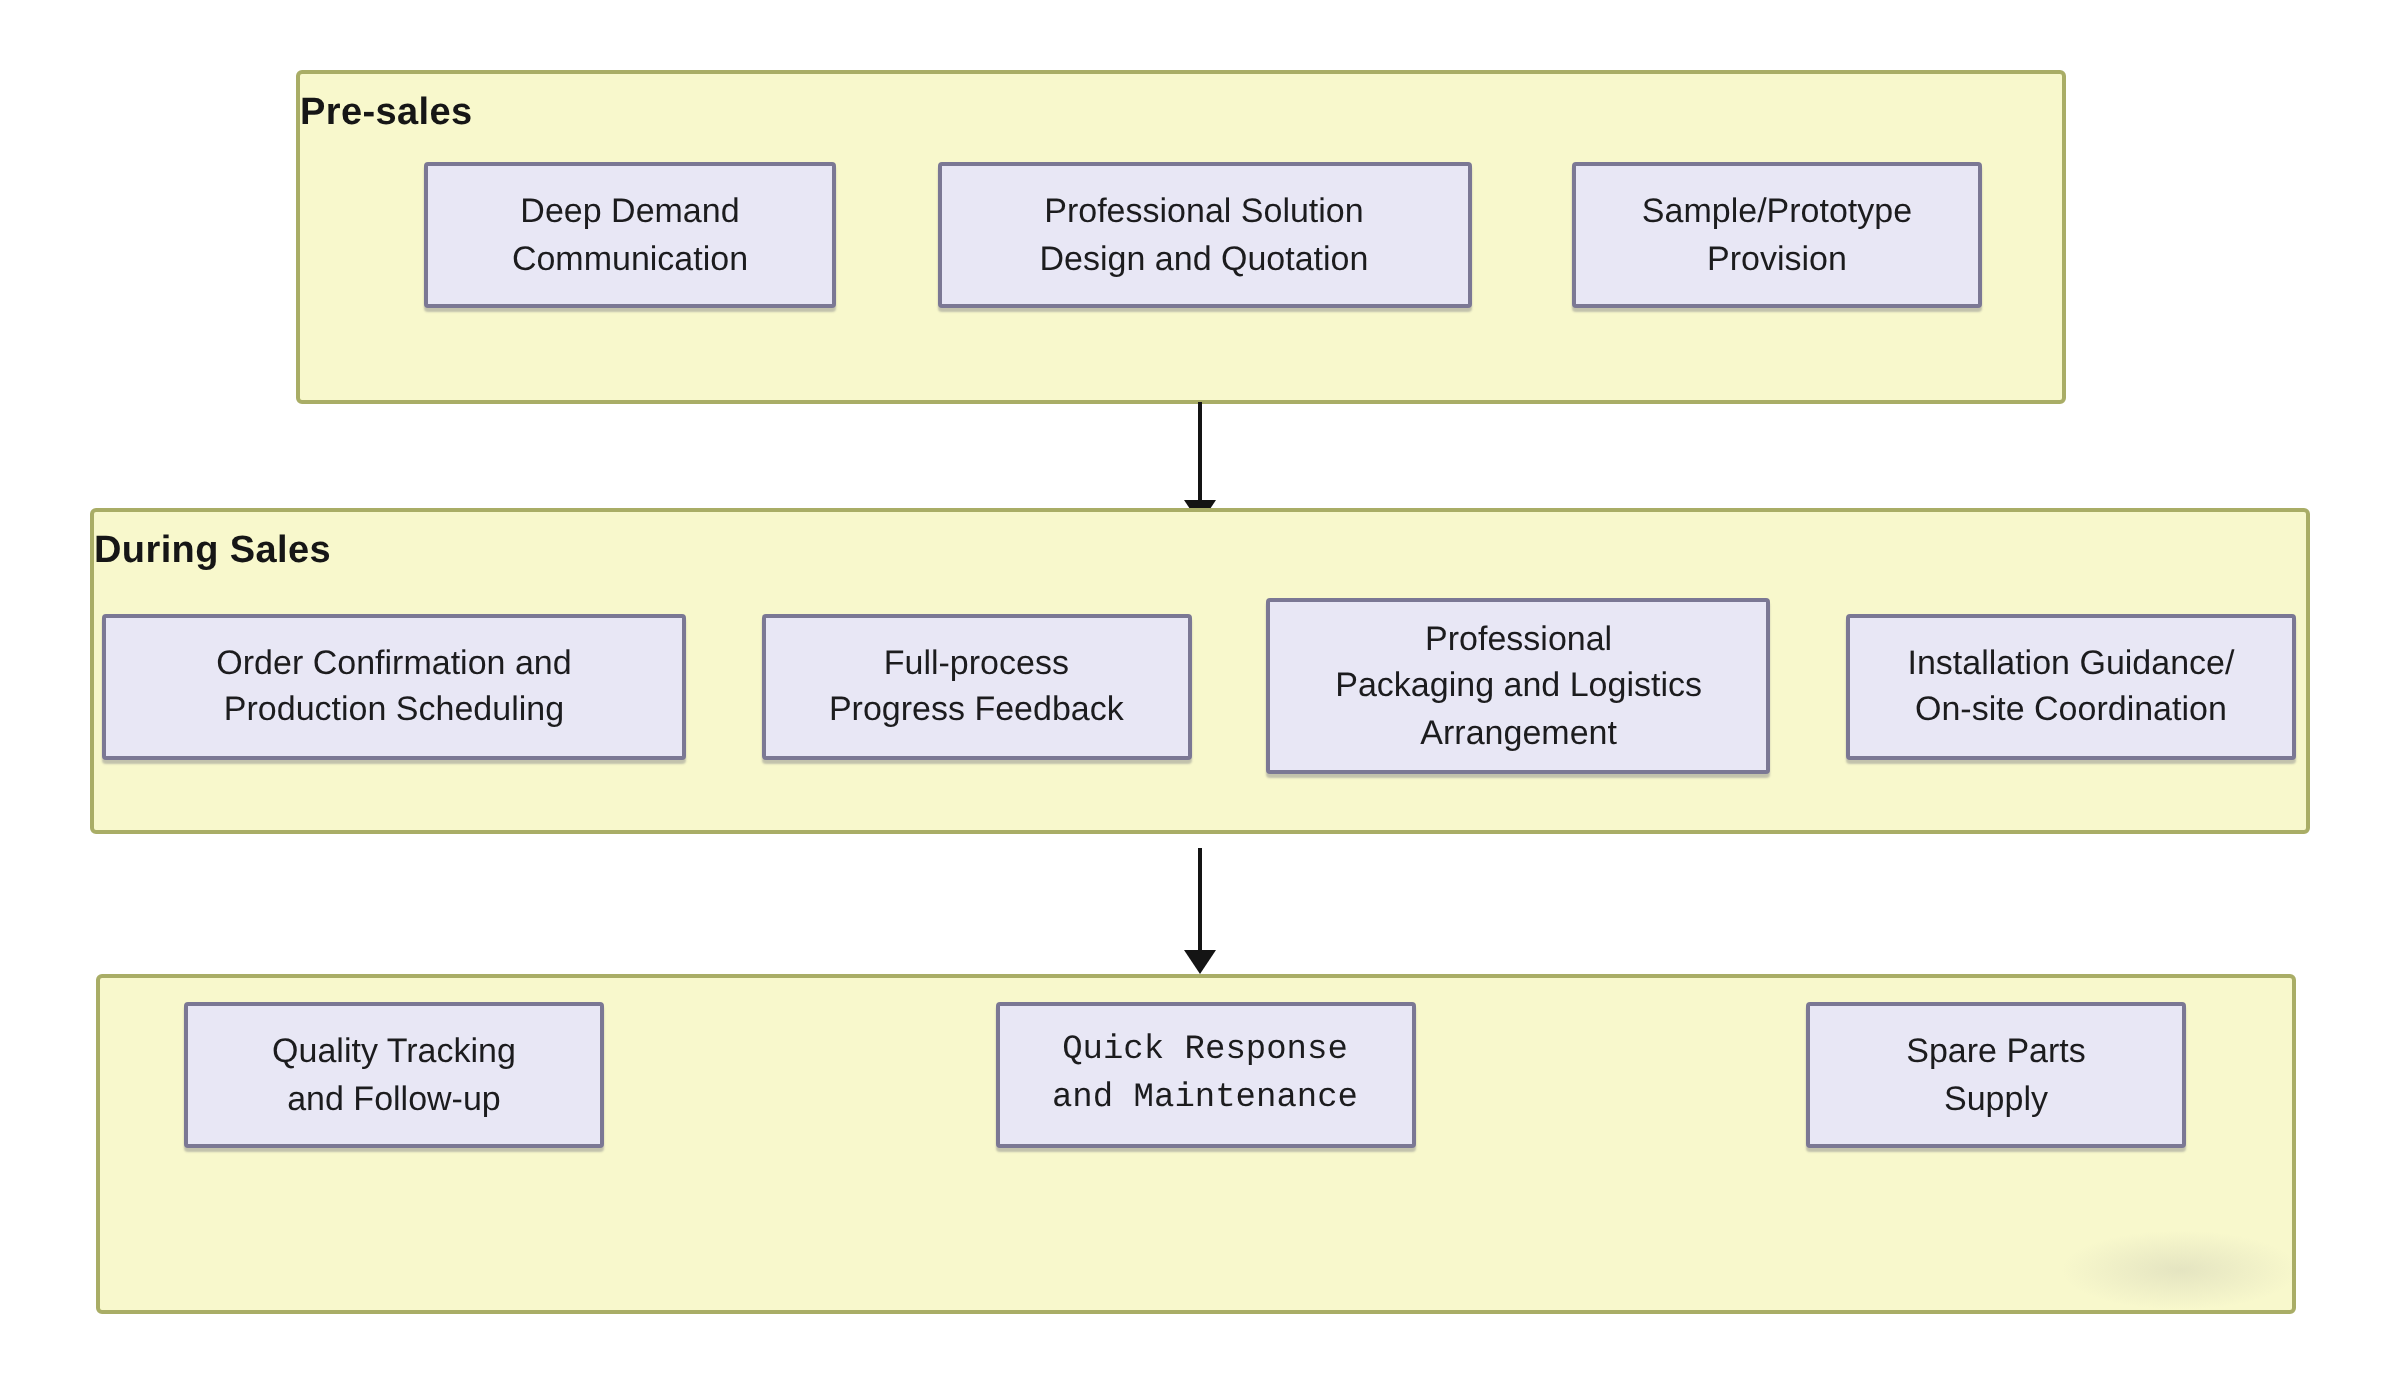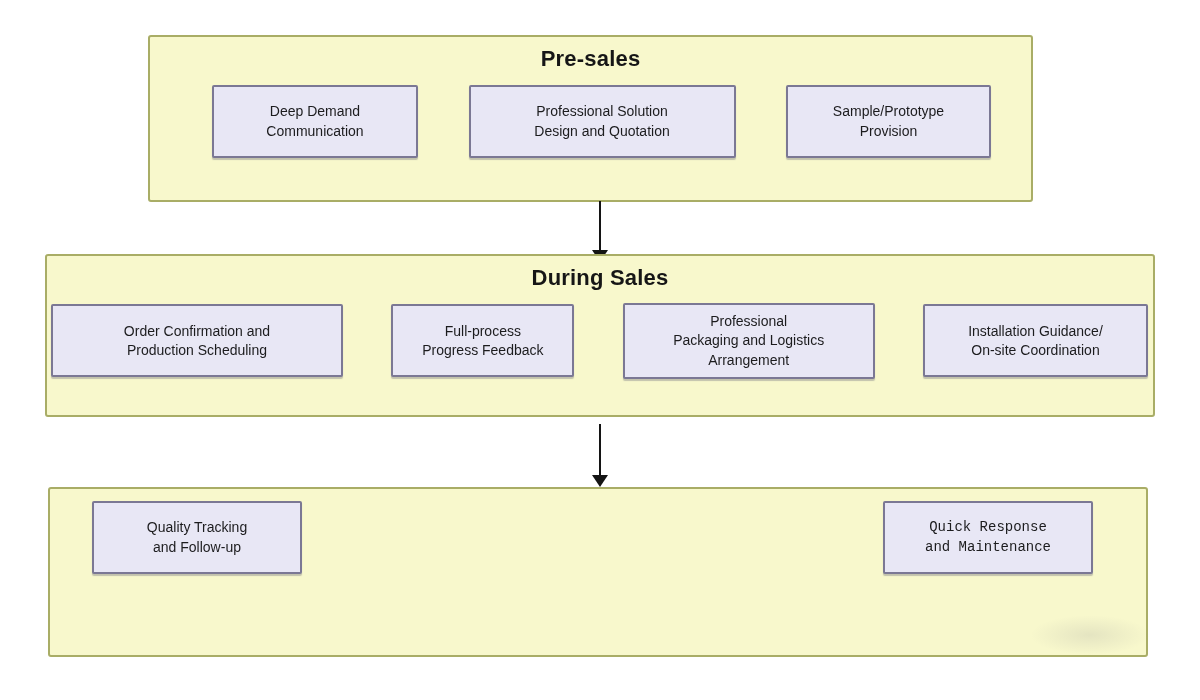--- a/index.html
+++ b/index.html
@@ -19,22 +19,22 @@
   
   .band {
     position: absolute;
     background: #f8f8cc;
     border: 2px solid #a9ad66;
     border-radius: 3px;
     box-sizing: border-box;
   }
   .band-title {
     margin: 9px 0 0 0;
-    text-align: center;
-    font-size: 22px;
+    text-align: left;
+    font-size: 19px;
     font-weight: 700;
     letter-spacing: 0.2px;
     color: #161616;
   }
   .row {
     display: flex;
     justify-content: space-between;
     align-items: center;
   }
   
@@ -43,36 +43,36 @@
     background: #e8e7f5;
     border: 2px solid #7b7894;
     border-radius: 2px;
     box-shadow: 0 2px 1px rgba(70, 70, 100, 0.30);
     min-height: 73px;
     display: flex;
     align-items: center;
     justify-content: center;
     text-align: center;
     white-space: pre-line;
-    font-size: 14px;
+    font-size: 17px;
     line-height: 1.38;
     padding: 7px 8px;
     color: #1c1c1e;
   }
   
   .band-pre { left: 148px; top: 35px; width: 885px; height: 167px; }
   .band-pre .row { padding: 0 40px 0 62px; margin-top: 13px; }
   .b-pre-1 { width: 206px; }
   .b-pre-2 { width: 267px; }
   .b-pre-3 { width: 205px; }
   
   .band-during { left: 45px; top: 254px; width: 1110px; height: 163px; }
   .band-during .row { padding: 0 5px 0 4px; margin-top: 12px; }
   .b-dur-1 { width: 292px; }
-  .b-dur-2 { width: 183px; }
+  .b-dur-2 { width: 215px; }
   .b-dur-3 { width: 252px; }
   .b-dur-4 { width: 225px; }
   
   .band-after { left: 48px; top: 487px; width: 1100px; height: 170px; }
   .band-after .row { padding: 0 53px 0 42px; margin-top: 12px; }
   .b-aft-1 { width: 210px; }
   .b-aft-2 { width: 210px; font-family: Liberation Mono, monospace; }
   .b-aft-3 { width: 215px; }
   .b-aft-4 { width: 190px; }
   
@@ -150,18 +150,20 @@
     <span class="arrow-shaft"></span>
     <span class="arrow-head"></span>
   </div>
 
   <section class="band band-after">
     <div class="row">
       <div class="node b-aft-1">Quality Tracking
 and Follow-up</div>
       <div class="node b-aft-2">Quick Response
 and Maintenance</div>
+      <div class="node b-aft-4">Spare Parts
+Supply</div>
     </div>
   </section>
 
   <div class="smudge"></div>
 
 </div>
 
 </body></html>

